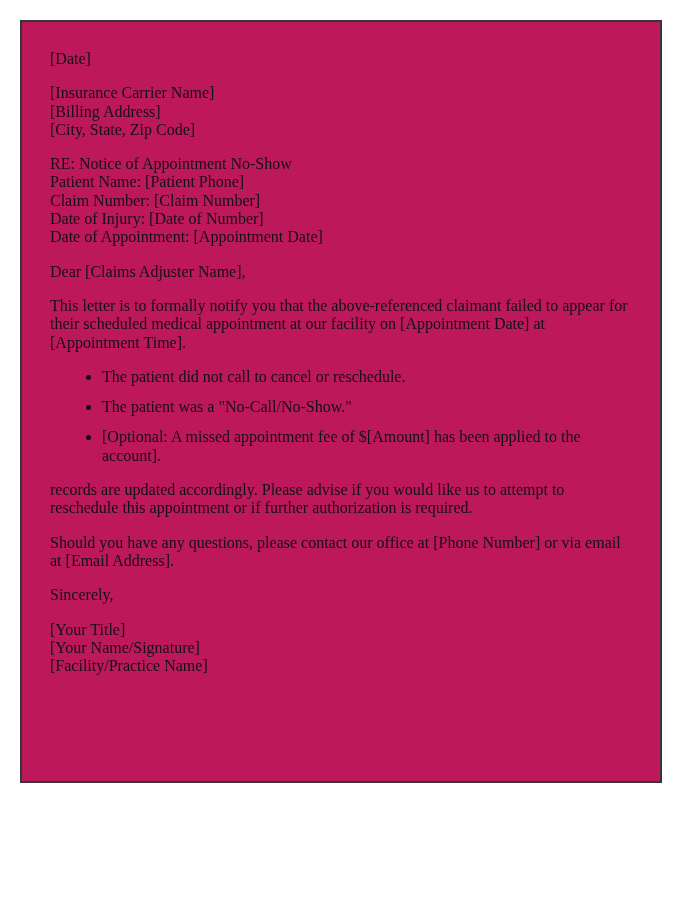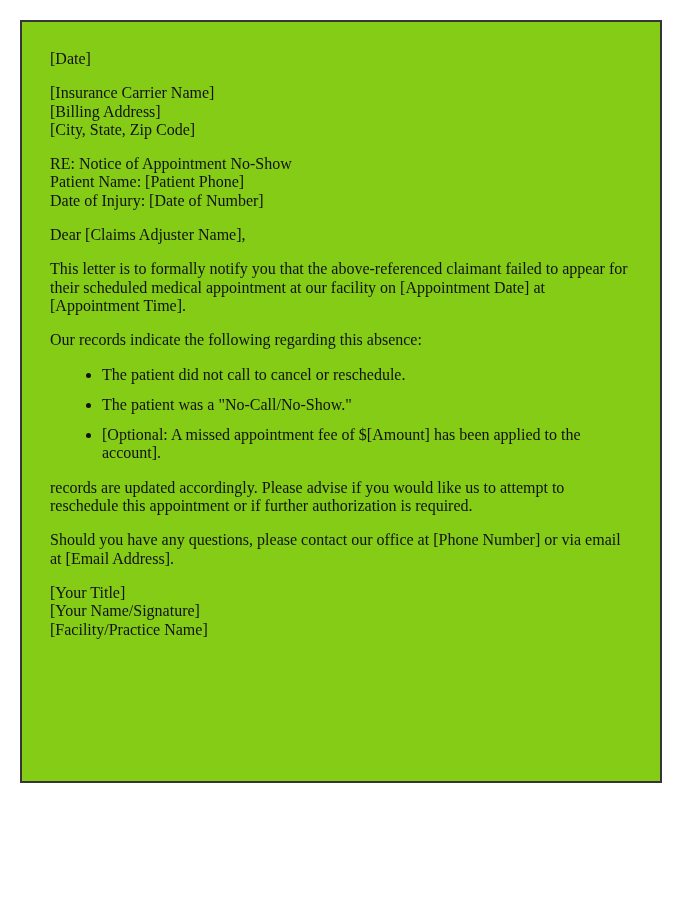--- a/index.html
+++ b/index.html
@@ -10,21 +10,21 @@
     font-family: "Liberation Serif", "DejaVu Serif", serif;
     font-size: 16px;
     line-height: 18.3px;
     color: #111111;
   }
   .sheet {
     position: absolute;
     left: 20px; top: 20px;
     width: 642px; height: 763px;
     border: 2px solid #363636;
-    background: #84cc16;
+    background: #be185d;
     padding: 12px 20px 16px 28px;
     overflow: hidden;
   }
   p.block { margin: 16px 0; }
   .line { display: block; }
   strong { font-weight: normal; }
   ul.bullet-list {
     margin: 16px 0;
     padding: 0 0 0 40px;
     list-style-type: disc;
@@ -42,53 +42,55 @@
 
   <p class="block">
     <span class="line">[Insurance Carrier Name]</span>
     <span class="line">[Billing Address]</span>
     <span class="line">[City, State, Zip Code]</span>
   </p>
 
   <p class="block">
     <span class="line"><strong>RE: Notice of Appointment No-Show</strong></span>
     <span class="line"><strong>Patient Name:</strong><span> [Patient Phone]</span></span>
+    <span class="line"><strong>Claim Number:</strong><span> [Claim Number]</span></span>
     <span class="line"><strong>Date of Injury:</strong><span> [Date of Number]</span></span>
+    <span class="line"><strong>Date of Appointment:</strong><span> [Appointment Date]</span></span>
   </p>
 
   <p class="block">
     <span class="line">Dear [Claims Adjuster Name],</span>
   </p>
 
   <p class="block">
     <span class="line">This letter is to formally notify you that the above-referenced claimant failed to appear for</span>
     <span class="line">their scheduled medical appointment at our facility on [Appointment Date] at</span>
     <span class="line">[Appointment Time].</span>
   </p>
 
-  <p class="block">
-    <span class="line">Our records indicate the following regarding this absence:</span>
-  </p>
 
   <ul class="bullet-list">
     <li>The patient did not call to cancel or reschedule.</li>
     <li>The patient was a "No-Call/No-Show."</li>
     <li>[Optional: A missed appointment fee of $[Amount] has been applied to the account].</li>
   </ul>
 
   <p class="block">
     <span class="line">records are updated accordingly. Please advise if you would like us to attempt to</span>
     <span class="line">reschedule this appointment or if further authorization is required.</span>
   </p>
 
   <p class="block">
     <span class="line">Should you have any questions, please contact our office at [Phone Number] or via email</span>
     <span class="line">at [Email Address].</span>
   </p>
 
+  <p class="block">
+    <span class="line">Sincerely,</span>
+  </p>
 
   <p class="block">
     <span class="line">[Your Title]</span>
     <span class="line">[Your Name/Signature]</span>
     <span class="line">[Facility/Practice Name]</span>
   </p>
 
 </div>
 
 </body></html>

